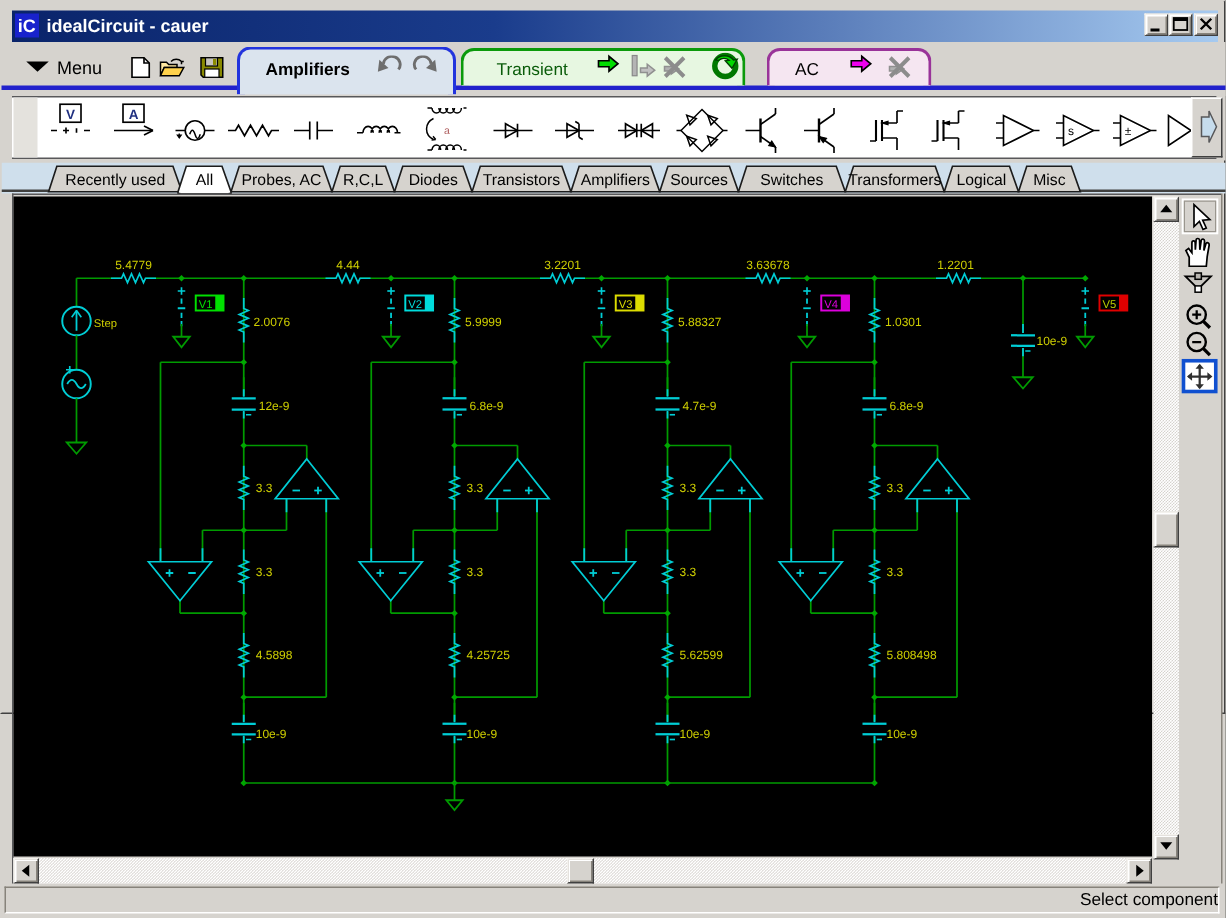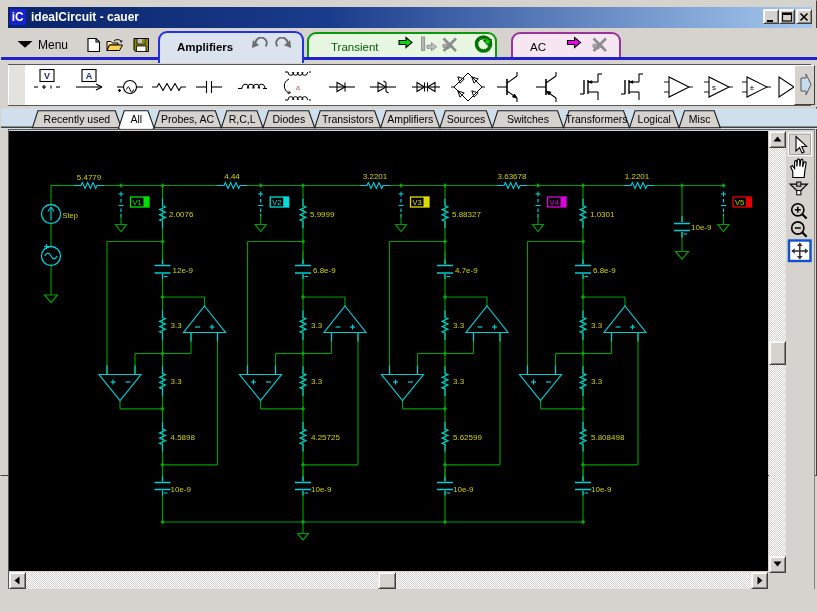--- a/index.html
+++ b/index.html
@@ -616,13 +616,14 @@
     </svg>
 
   <div class="abs sbtrack" style="left:8px;top:571px;width:758.5px;height:17px"></div>
   <div class="abs sbtn" style="left:8px;top:571px;width:17px;height:17px"><svg width="15" height="15">
         <path d="M4.5 7.5 L9.5 3.5 L9.5 11.5 Z" fill="#000"></path>
       </svg></div>
   <div class="abs sbtn" style="left:749.5px;top:571px;width:17px;height:17px"><svg width="15" height="15">
         <path d="M10.5 7.5 L5.5 3.5 L5.5 11.5 Z" fill="#000"></path>
       </svg></div>
   <div class="abs sbtn" style="left:377px;top:571px;width:17.5px;height:17px"></div>
+  <div class="abs" id="status">Select component</div>
 </div>
 
 </body></html>

